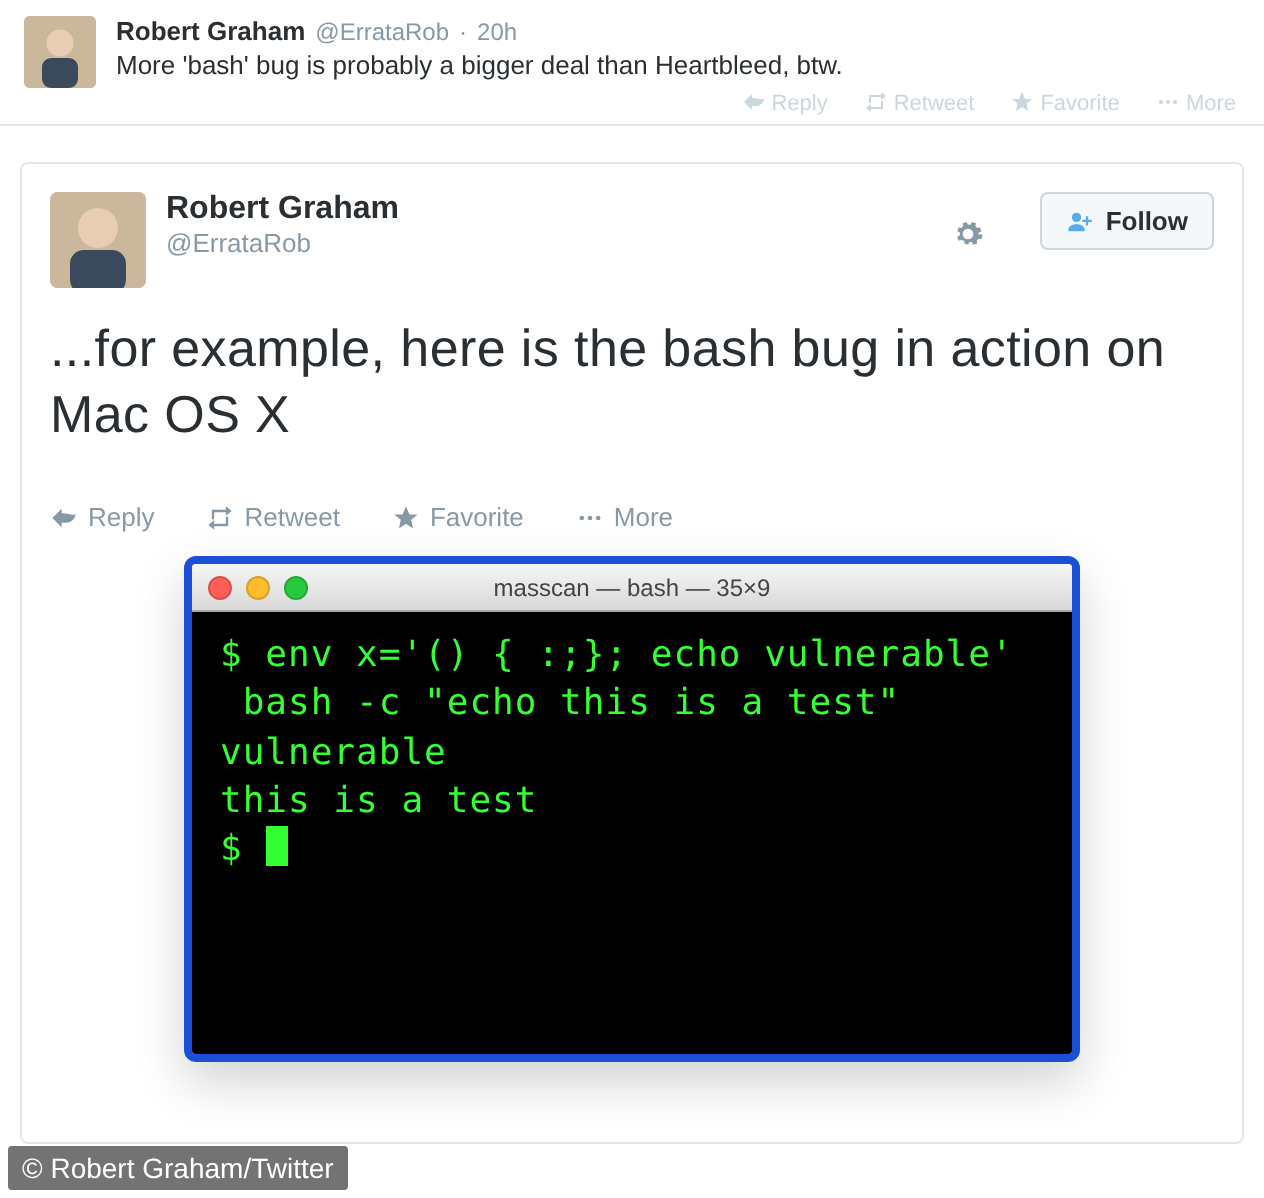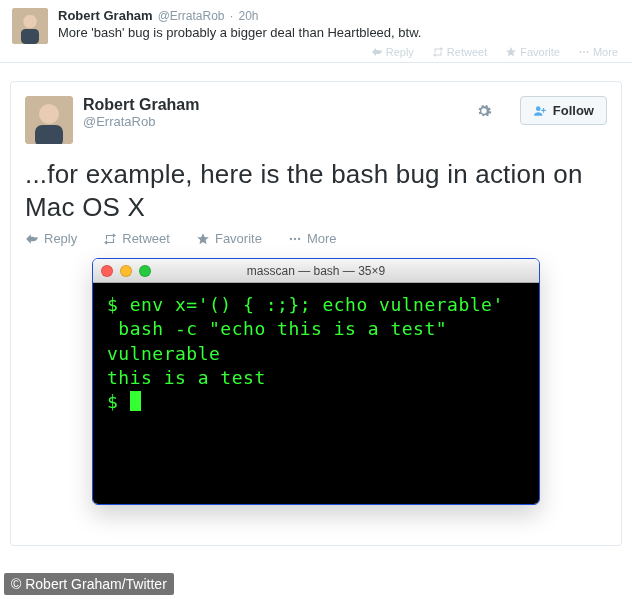--- a/index.html
+++ b/index.html
@@ -16,34 +16,34 @@
   .parent-tweet .actions { position:absolute; right:14px; bottom:4px; display:flex; gap:18px; font-size:11px; color:#ccd6dd; }
   .parent-tweet .actions span svg { width:12px; height:12px; fill:#ccd6dd; vertical-align:-2px; margin-right:3px; }
 
   
   .main-tweet { margin: 18px 10px 0 10px; border: 1px solid #e1e8ed; border-radius: 4px; background:#fff; padding: 14px 14px 40px 14px; position:relative; }
   .main-tweet .header { display:flex; align-items:flex-start; gap:10px; }
   .main-tweet .avatar { width:48px; height:48px; flex:0 0 48px; background: linear-gradient(135deg,#d8c0a8,#b89070); border-radius:4px; overflow:hidden; }
   .main-tweet .avatar svg { width:100%; height:100%; }
   .main-tweet .names .name { font-weight:bold; font-size:16px; color:#292f33; }
   .main-tweet .names .handle { color:#8899a6; font-size:13px; }
-  .main-tweet .header-right { margin-left:auto; display:flex; align-items:center; gap:28px; }
+  .main-tweet .header-right { margin-left:auto; display:flex; align-items:flex-end; gap:28px; }
   .gear { width:16px; height:16px; fill:#8899a6; }
   .follow-btn { display:flex; align-items:center; gap:6px; font-size:13px; font-weight:bold; color:#292f33; background:#f5f8fa; border:1px solid #ccd6dd; border-radius:4px; padding:6px 12px; cursor:pointer; }
   .follow-btn .fi { width:14px; height:14px; fill:#55acee; }
 
-  .main-tweet .tweet-text { font-size:26px; font-weight:300; color:#292f33; line-height:1.25; margin: 14px 0 8px 0; letter-spacing:0.2px; }
+  .main-tweet .tweet-text { font-size:26px; font-weight:300; color:#292f33; line-height:1.25; margin: 14px 0 28px 0; letter-spacing:0.2px; }
 
   .main-tweet .actions { display:flex; gap:26px; font-size:13px; color:#8899a6; }
   .main-tweet .actions .act { display:flex; align-items:center; gap:5px; cursor:pointer; }
   .main-tweet .actions svg { width:14px; height:14px; fill:#8899a6; }
 
   
   .media { margin: 12px auto 0 auto; width: 448px; }
-  .term-window { border:1px solid #1d4ed8; border-radius:6px; overflow:hidden; box-shadow: 0 10px 25px rgba(0,0,0,0.18); }
+  .term-window { border:4px solid #1d4ed8; border-radius:6px; overflow:hidden; box-shadow: 0 10px 25px rgba(0,0,0,0.18); }
   .term-titlebar { height:24px; background: linear-gradient(#f6f6f6,#d8d8d8); display:flex; align-items:center; padding:0 8px; position:relative; border-bottom:1px solid #aaa; }
   .tl-btn { width:12px; height:12px; border-radius:50%; margin-right:7px; border:1px solid rgba(0,0,0,0.15); }
   .tl-red { background:#ff5f56; }
   .tl-yel { background:#ffbd2e; }
   .tl-grn { background:#27c93f; }
   .tl-title { position:absolute; left:0; right:0; text-align:center; font-size:12px; color:#444; pointer-events:none; }
   .term-body { background:#000; color:#33ff33; font-family:"Menlo","Consolas",monospace; font-size:18px; line-height:1.35; padding:10px 14px 90px 14px; min-height:210px; white-space:pre; letter-spacing:0.5px; }
   .cursor { display:inline-block; width:11px; height:20px; background:#33ff33; vertical-align:-3px; }
 
   

